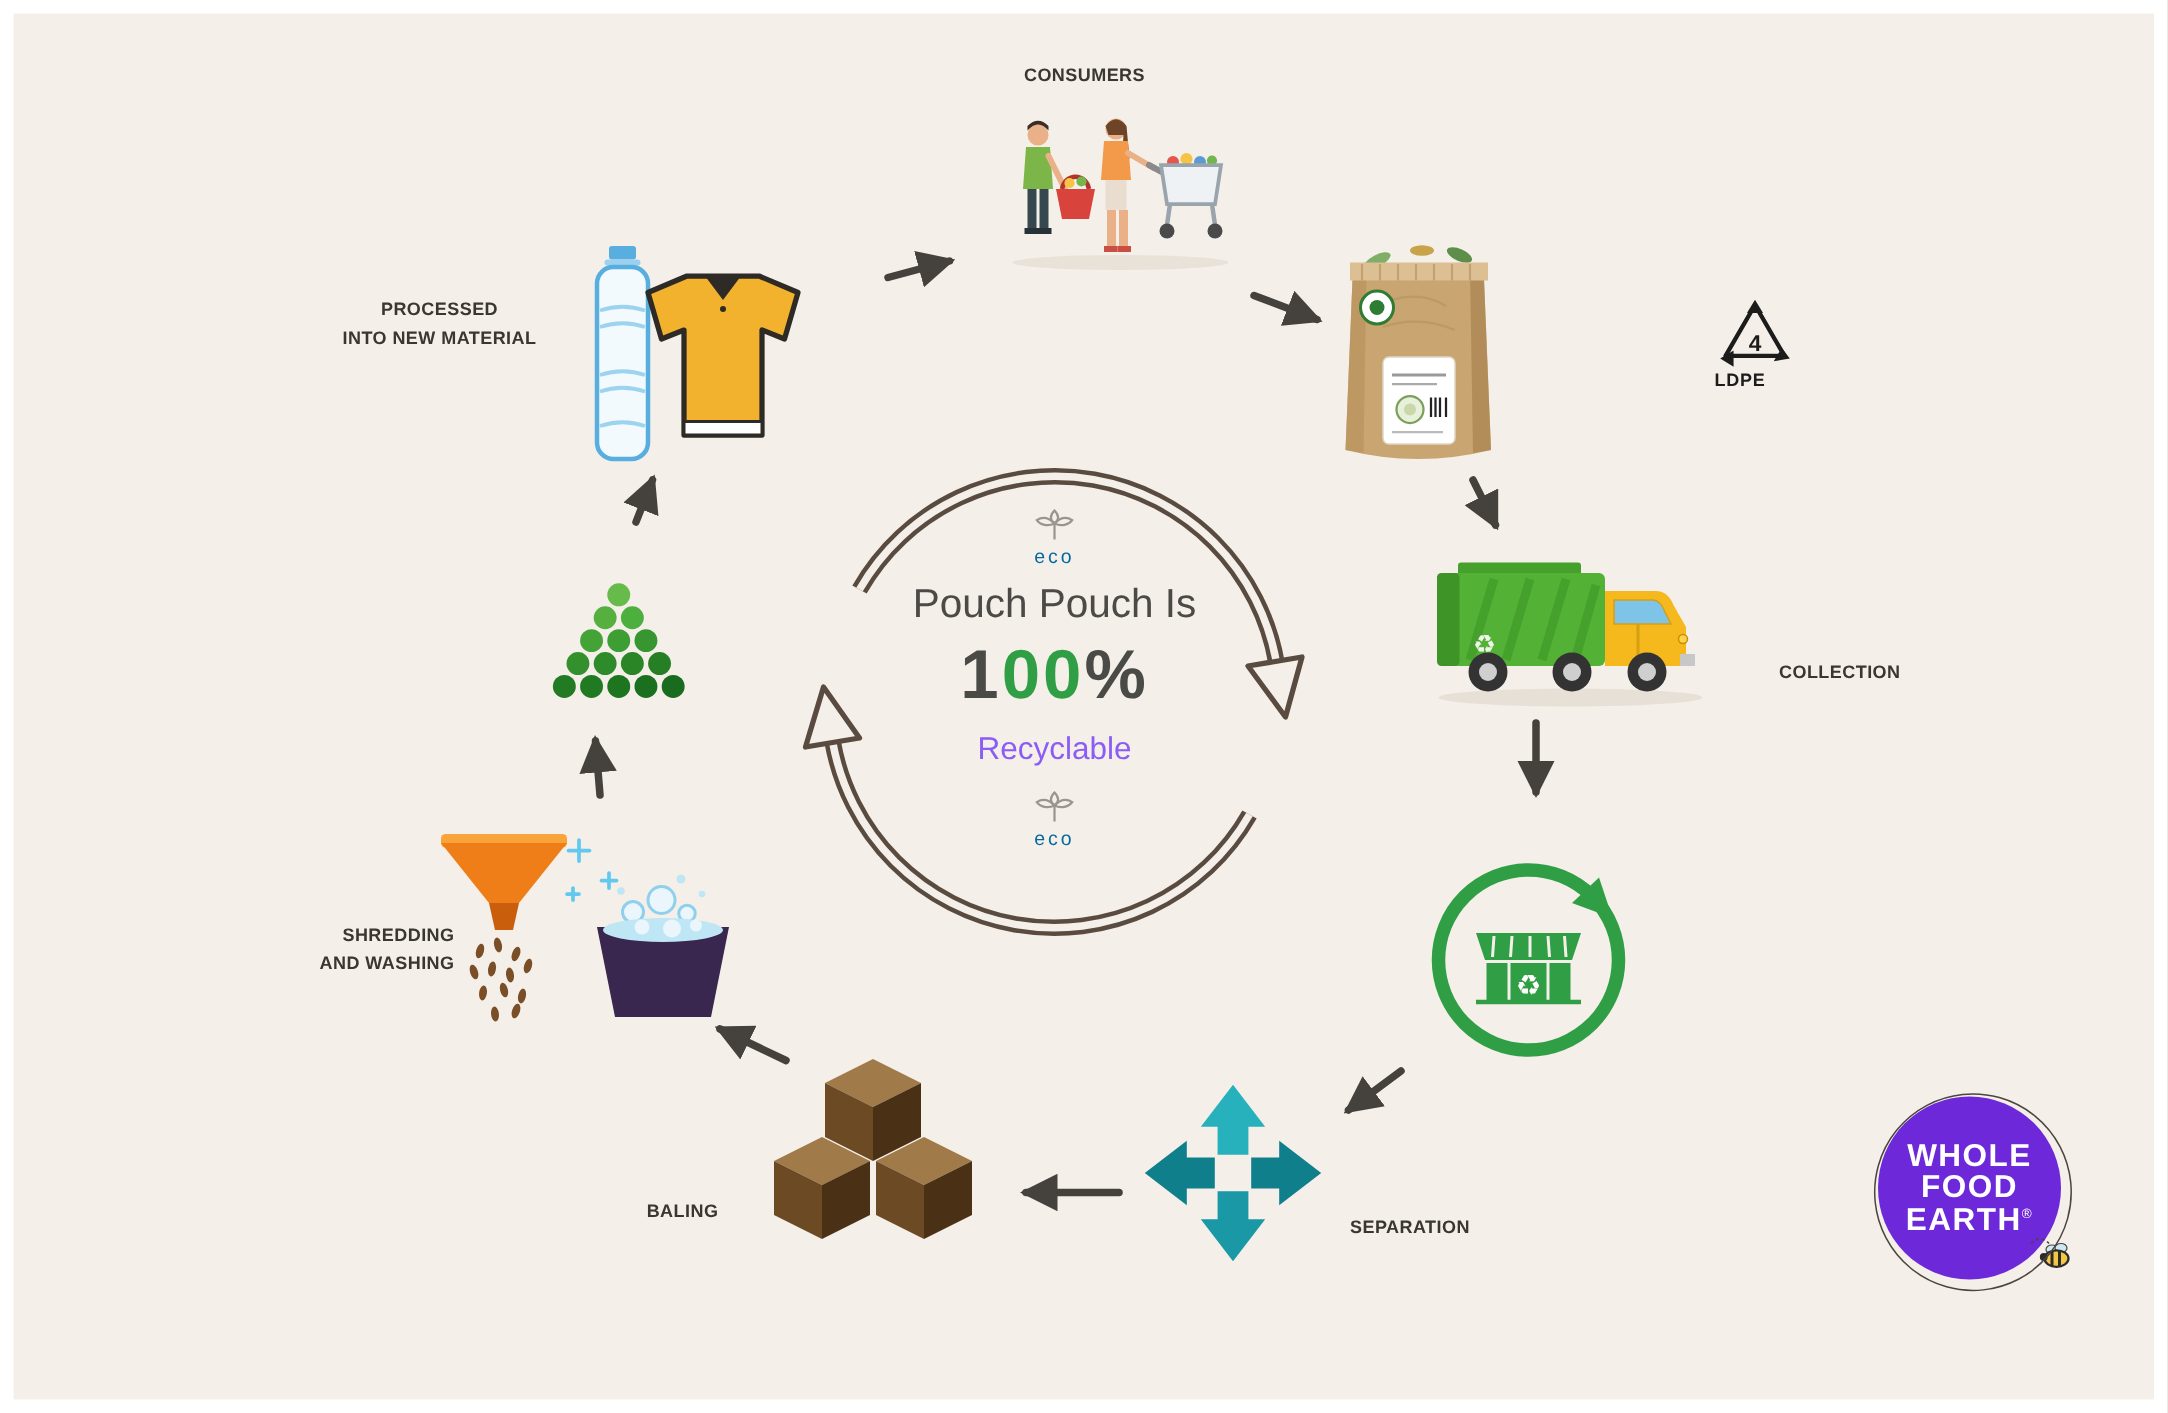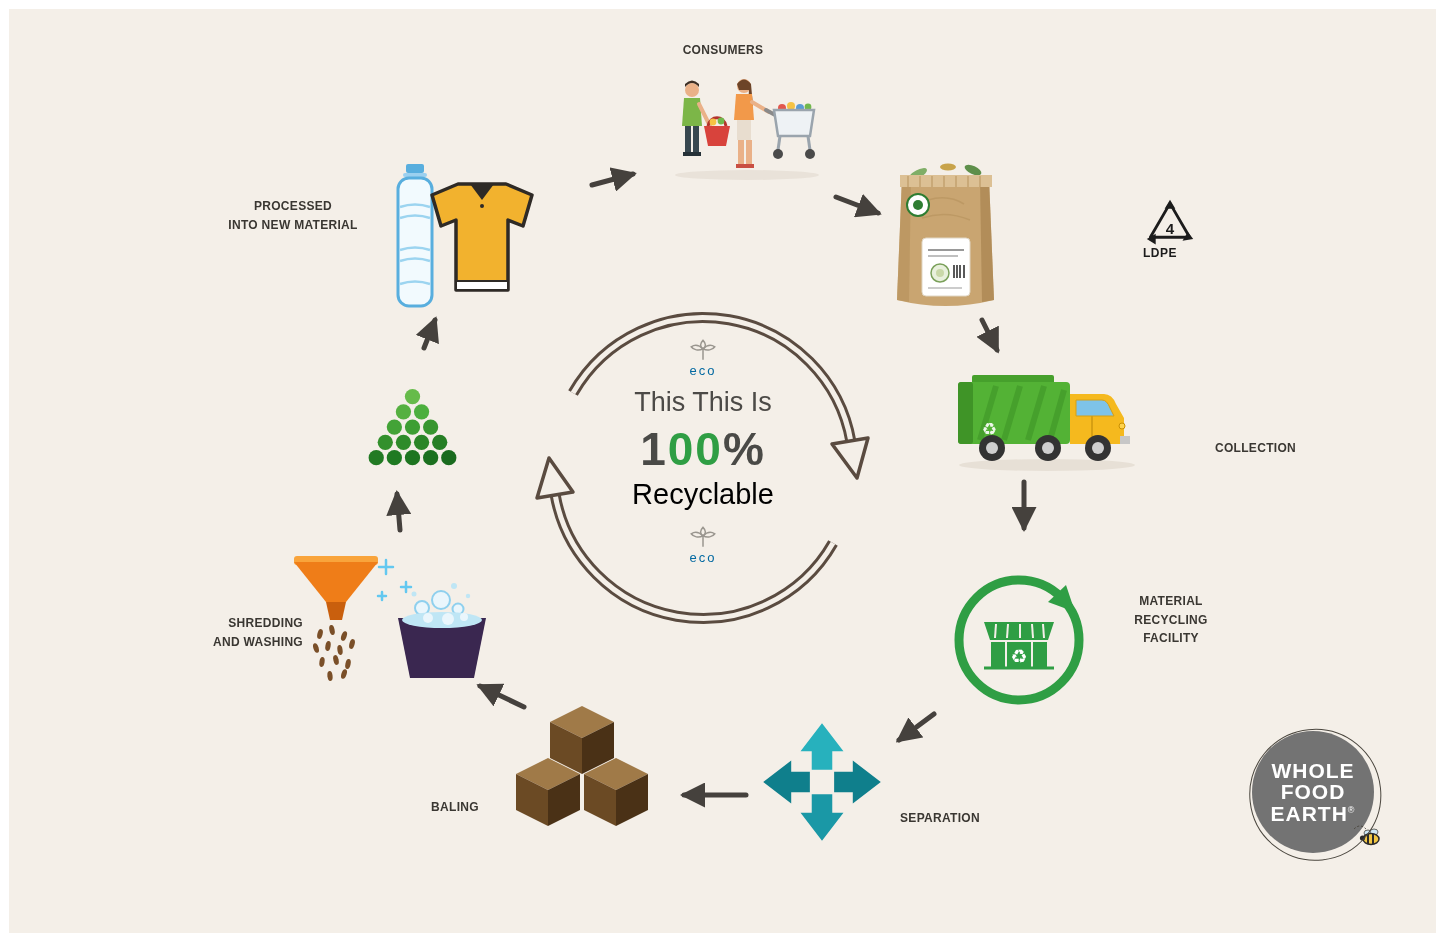--- a/index.html
+++ b/index.html
@@ -6,32 +6,32 @@
   #canvas{
     position:relative;width:1445px;height:942px;background:#f4efe8;
     box-shadow:inset 0 0 0 9px #ffffff;overflow:hidden;
     font-family:"Liberation Sans",sans-serif;
   }
   .abs{position:absolute;}
   .label{
     position:absolute;font-weight:700;font-size:12px;color:#3a3732;
     letter-spacing:.3px;line-height:1.55;white-space:pre-line;text-align:center;
   }
-  .label.left{text-align:right;}
+  .label.left{text-align:left;}
   .center-text{position:absolute;left:593px;top:338px;width:220px;text-align:center;color:#4c4a47;}
   .eco-word{font-size:13px;color:#0369a1;letter-spacing:2px;margin-top:1px;}
   .ct-line1{font-size:27px;margin-top:9px;color:#4c4a47;}
   .ct-big{font-size:46px;font-weight:700;margin-top:4px;letter-spacing:2px;color:#4a4a47;}
   .ct-big .green{color:#2f9e44;text-align:right;}
-  .ct-line2{font-size:29px;margin-top:2px;color:#000000;}
+  .ct-line2{font-size:21px;margin-top:12px;color:#8b5cf6;}
   .ct-eco2{margin-top:14px;}
   .ldpe-code{font-weight:700;font-size:12px;color:#1c1c1c;letter-spacing:.5px;margin-top:-2px;}
   .logo-circle{
     position:absolute;left:1252px;top:731px;width:122px;height:122px;border-radius:50%;
-    background:#737373;display:flex;flex-direction:column;align-items:center;justify-content:center;
+    background:#6d28d9;display:flex;flex-direction:column;align-items:center;justify-content:center;
     color:#fff;font-weight:700;letter-spacing:1px;line-height:1.02;font-size:21px;
   }
   .logo-circle::after{
     content:"";position:absolute;inset:-5px;border-radius:50%;
     border:1.5px solid #4a463e;transform:rotate(-6deg) translate(2px,3px);
   }
   .logo-reg{font-size:9px;vertical-align:super;font-weight:400;}
   .bee{position:absolute;right:-10px;bottom:4px;}
 </style>
 </head>
@@ -71,21 +71,21 @@
   <div class="center-text">
     <svg width="30" height="24" viewBox="0 0 28 22" style="display:block;margin:0 auto;">
       <g fill="none" stroke="#9a968f" stroke-width="1.4">
         <path d="M14,2 C11,5 11,8 14,10 C17,8 17,5 14,2 Z"></path>
         <path d="M14,10 C10,6 6,6 3,8 C5,11 10,12 14,10 Z"></path>
         <path d="M14,10 C18,6 22,6 25,8 C23,11 18,12 14,10 Z"></path>
         <path d="M14,10 L14,20"></path>
       </g>
     </svg>
     <div class="eco-word">eco</div>
-    <div class="ct-line1">This This Is</div>
+    <div class="ct-line1">Pouch Pouch Is</div>
     <div class="ct-big"><span>1</span><span class="green">00</span><span>%</span></div>
     <div class="ct-line2">Recyclable</div>
     <div class="ct-eco2">
       <svg width="30" height="24" viewBox="0 0 28 22" style="display:block;margin:0 auto;">
         <g fill="none" stroke="#9a968f" stroke-width="1.4">
           <path d="M14,2 C11,5 11,8 14,10 C17,8 17,5 14,2 Z"></path>
           <path d="M14,10 C10,6 6,6 3,8 C5,11 10,12 14,10 Z"></path>
           <path d="M14,10 C18,6 22,6 25,8 C23,11 18,12 14,10 Z"></path>
           <path d="M14,10 L14,20"></path>
         </g>
@@ -218,23 +218,20 @@
       <line x1="76" y1="62" x2="76" y2="76"></line>
         <line x1="88" y1="62" x2="89" y2="76"></line>
       <line x1="99" y1="62" x2="100" y2="76"></line>
     </g>
     <rect x="47" y="80" width="14" height="25" fill="#2f9e44"></rect>
     <rect x="89" y="80" width="14" height="25" fill="#2f9e44"></rect>
     <rect x="63" y="80" width="24" height="25" fill="#2f9e44"></rect>
     <text x="75" y="101" text-anchor="middle" font-size="19" fill="#ffffff" font-family="DejaVu Sans, sans-serif">♻</text>
     <line x1="40" y1="106" x2="110" y2="106" stroke="#2f9e44" stroke-width="3"></line>
   </svg>
-  <div class="label" style="left:1112px;top:592px;width:118px;">MATERIAL
-RECYCLING
-FACILITY</div>
 
   <svg class="abs" style="left:752px;top:712px" width="140" height="140" viewBox="0 0 150 150">
     <polygon points="75,12 98,42 86,42 86,62 64,62 64,42 52,42" fill="#27b1bd"></polygon>
     <polygon points="138,75 108,98 108,86 88,86 88,64 108,64 108,52" fill="#0f7f8c"></polygon>
     <polygon points="75,138 52,108 64,108 64,88 86,88 86,108 98,108" fill="#1a98a6"></polygon>
     <polygon points="12,75 42,52 42,64 62,64 62,86 42,86 42,98" fill="#0f7f8c"></polygon>
   </svg>
   <div class="label" style="left:880px;top:809px;width:120px;">SEPARATION</div>
 
   <svg class="abs" style="left:502px;top:700px" width="160" height="145" viewBox="0 0 160 145">

